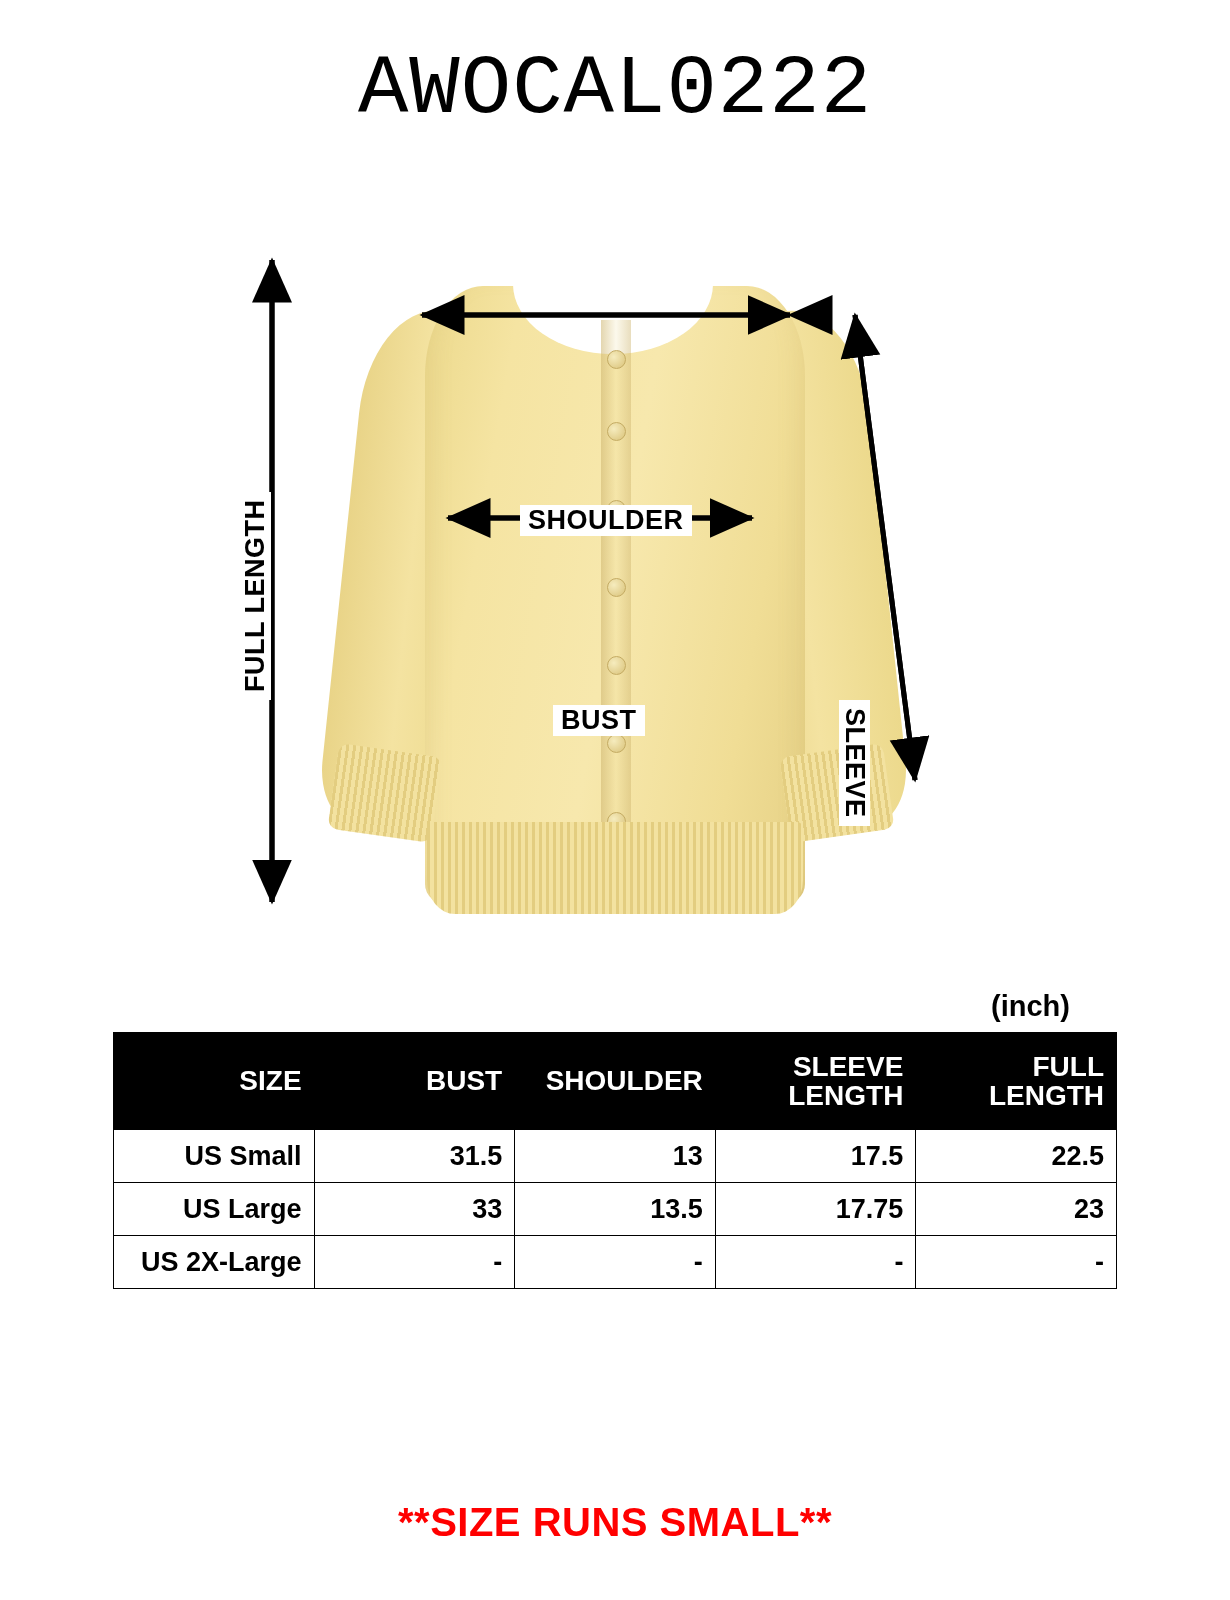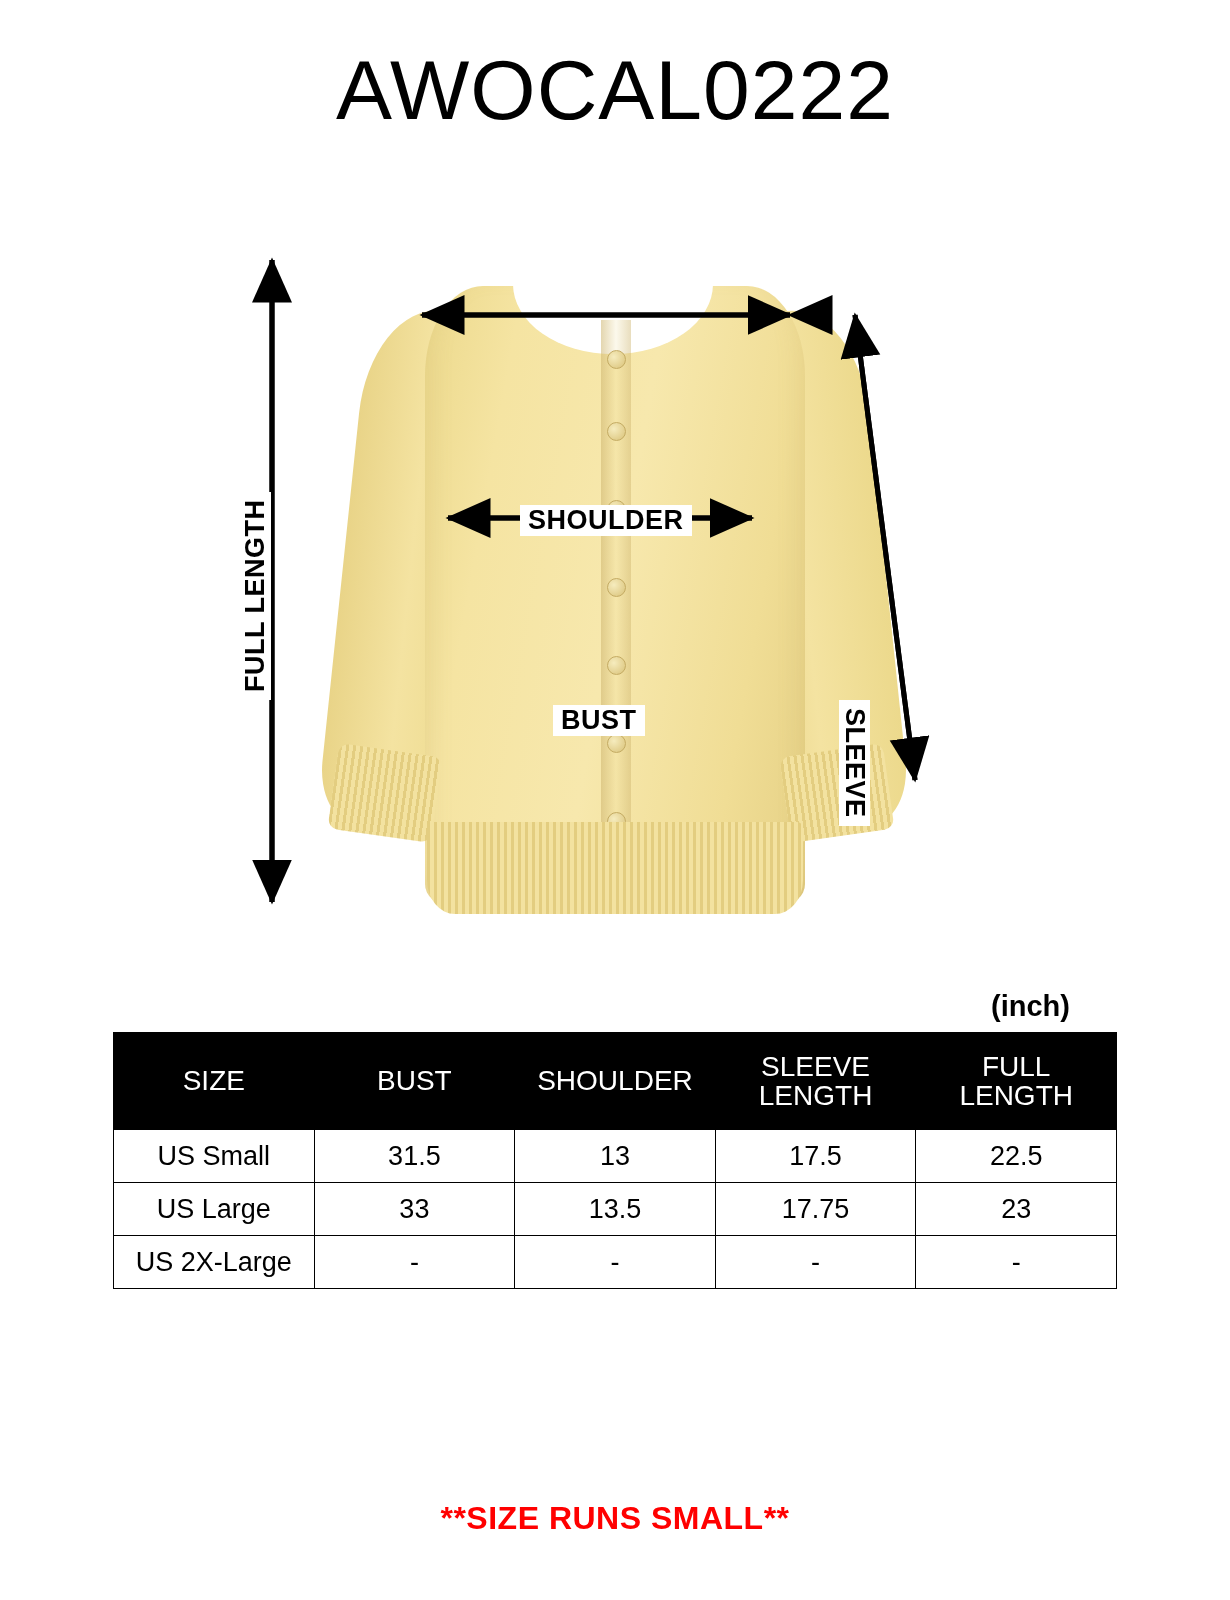--- a/index.html
+++ b/index.html
@@ -19,21 +19,21 @@
   
   .title {
     position: absolute;
     top: 48px;
     left: 0;
     width: 1230px;
     text-align: center;
     font-size: 84px;
     font-weight: 400;
     letter-spacing: 1px;
-    font-family: Liberation Sans, sans-serif;
+    font-family: Liberation Mono, monospace;
     line-height: 1;
   }
 
   
   .diagram {
     position: absolute;
     top: 230px;
     left: 0;
     width: 1230px;
     height: 720px;
@@ -162,46 +162,46 @@
   table.size-table {
     position: absolute;
     left: 113px;
     top: 1032px;
     width: 1004px;
     border-collapse: collapse;
     table-layout: fixed;
   }
   table.size-table th, table.size-table td {
     border: 1px solid #000000;
-    text-align: center;
+    text-align: right;
     font-size: 27px;
-    font-weight: normal;
+    font-weight: bold;
     height: 52px;
-    padding: 0 4px;
+    padding: 0 12px;
   }
   table.size-table thead th {
     background: #000000;
     color: #ffffff;
     height: 96px;
     font-size: 28px;
     line-height: 1.05;
     border: 1px solid #000000;
   }
   table.size-table thead th.wrap { white-space: pre-line; }
   table.size-table td.size-cell { width: 272px; }
 
   .footnote {
     position: absolute;
     left: 0;
     top: 1500px;
     width: 1230px;
     text-align: center;
     color: #ff0000;
     font-weight: bold;
-    font-size: 32px;
+    font-size: 40px;
     letter-spacing: 0.5px;
   }
 </style>
 </head>
 <body>
 
 <div class="title">AWOCAL0222</div>
 
 <div class="diagram">
 

